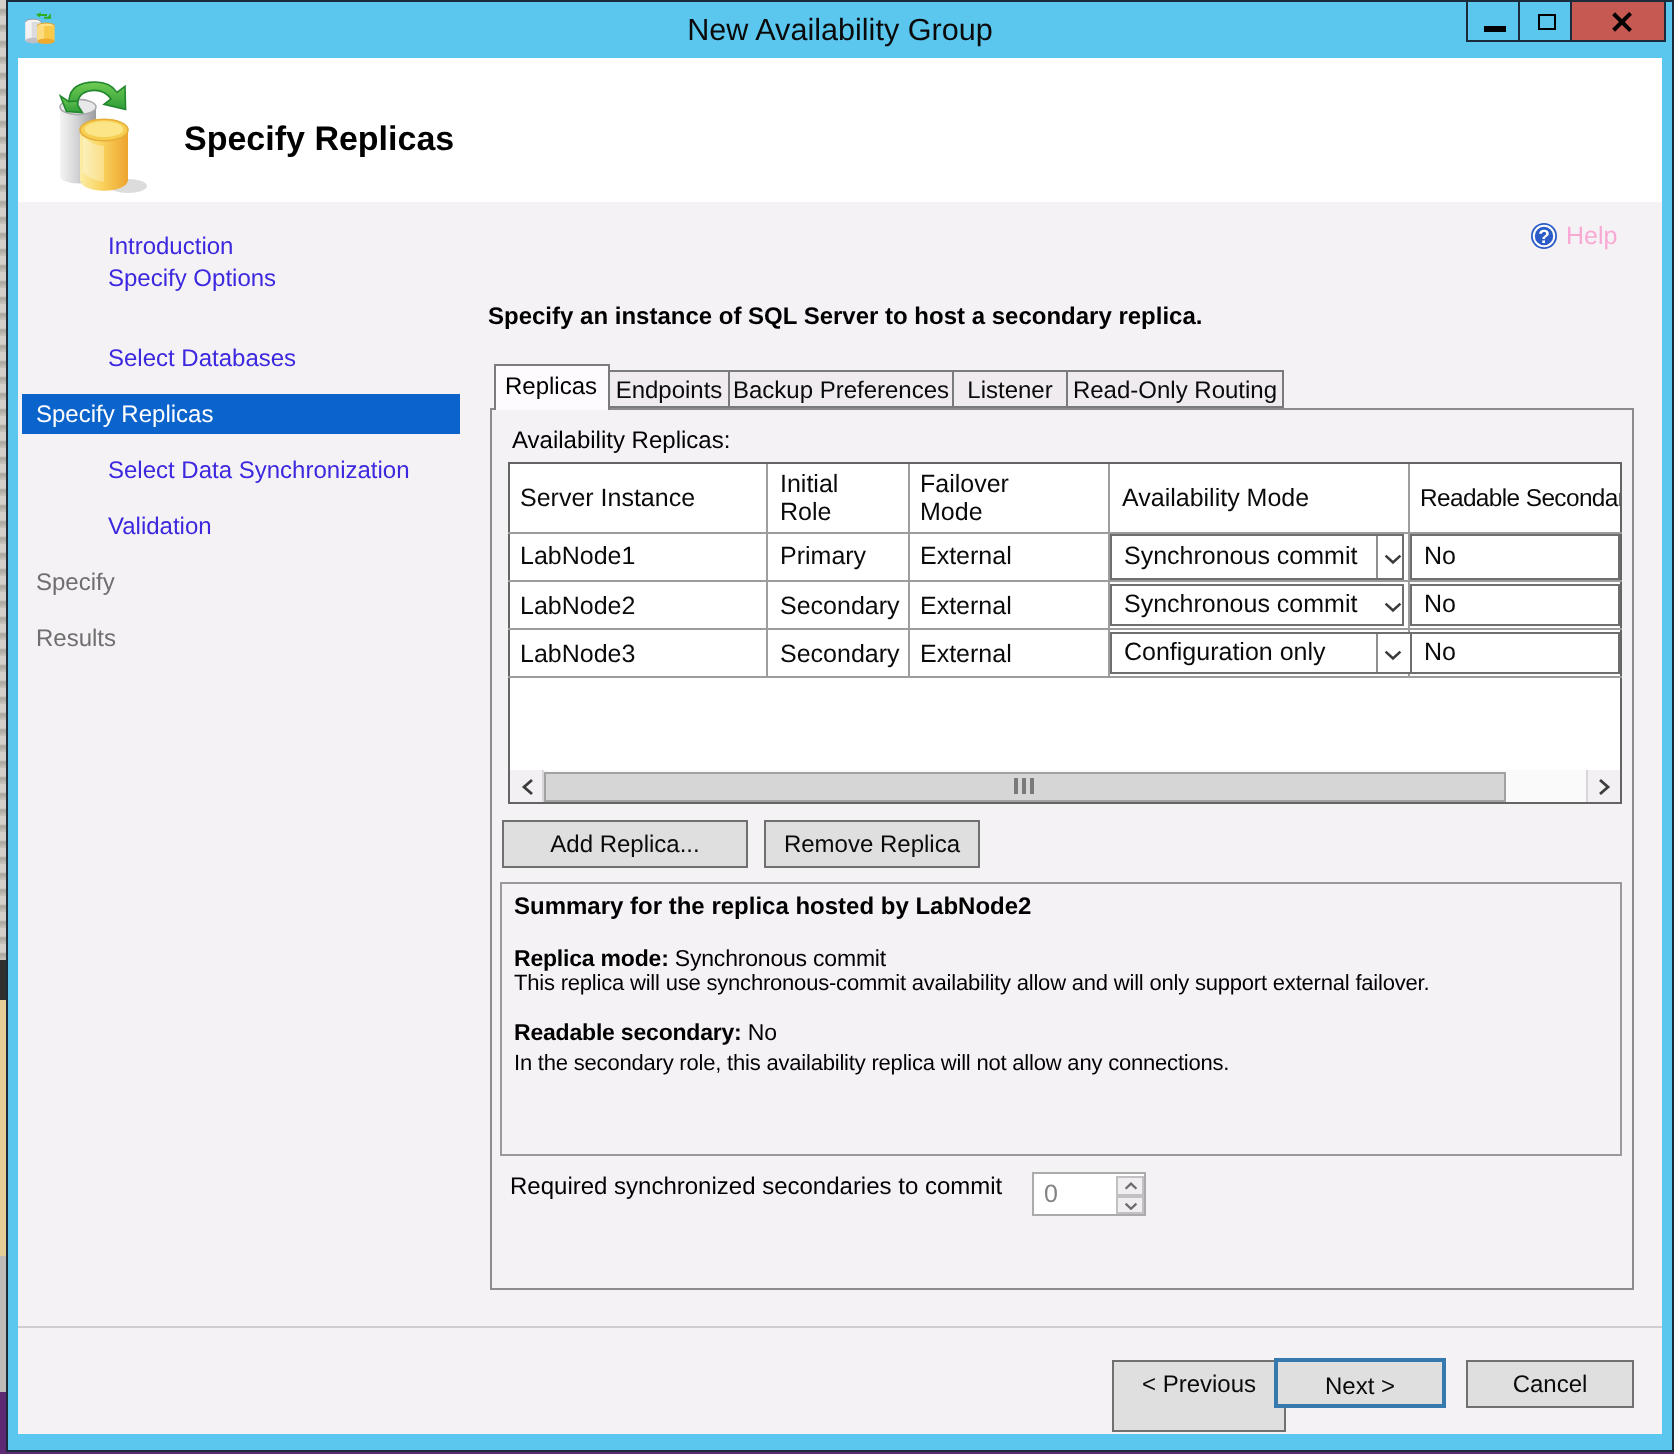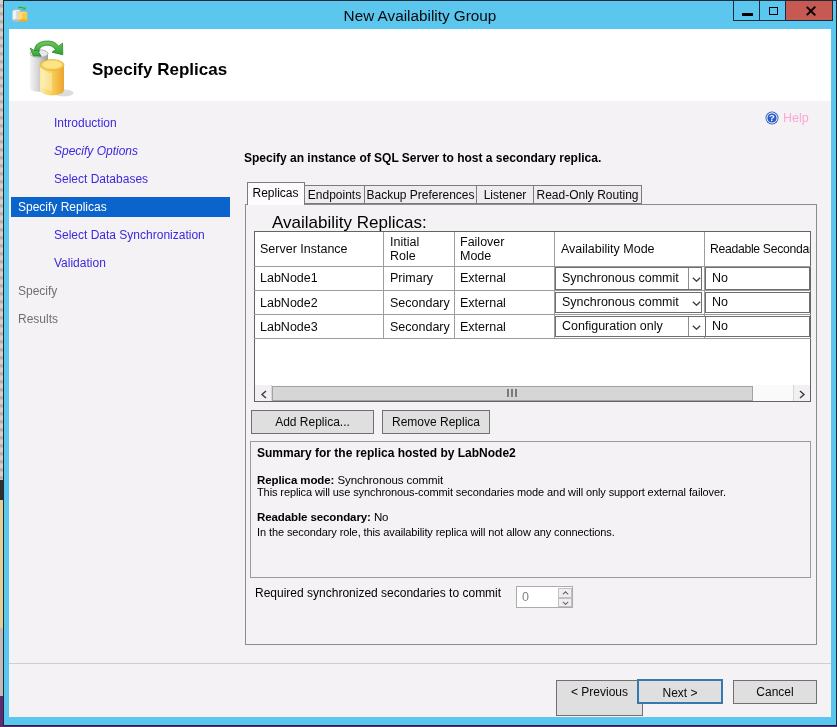--- a/index.html
+++ b/index.html
@@ -100,21 +100,21 @@
 <path d="M13.5 30 Q17 34.5 24 35 L24 53 Q17 52 13.5 48 Z" fill="#ffffff" opacity="0.3"></path>
 <ellipse cx="24" cy="27" rx="12" ry="5.4" fill="#f6cf52" stroke="#e5ae38" stroke-width="0.8"></ellipse>
 <ellipse cx="24" cy="26.6" rx="9.6" ry="4" fill="#fbe587"></ellipse>
 <path d="M6.5 14 Q6 4.5 16.5 3.2 Q26.5 2 30.5 8.2 L34.5 5.2 L34.8 16.8 L24 14.2 L27.5 11.5 Q24 6.5 17.5 7.3 Q11 8.2 10.8 14 Z" fill="url(#ag)" stroke="#22872e" stroke-width="0.8"></path>
 <path d="M10.8 12.5 L10.8 14.5 L13.2 18.3 L5.2 17.8 L2.2 10 L6.5 12.8 Z" fill="url(#ag)" stroke="#22872e" stroke-width="0.8"></path>
 </svg>
 </div>
 <div class="abs b" style="left:92px;top:60px;font-size:17px;color:#000;">Specify Replicas</div>
 
 <div class="abs navlink" style="top:116px;">Introduction</div>
-<div class="abs navlink" style="top:144px;font-style:italic;">Specify Options</div>
+<div class="abs navlink" style="top:132px;">Specify Options</div>
 <div class="abs navlink" style="top:172px;">Select Databases</div>
 <div class="abs" id="navsel"></div>
 <div class="abs" id="navseltext">Specify Replicas</div>
 <div class="abs navlink" style="top:228px;">Select Data Synchronization</div>
 <div class="abs navlink" style="top:256px;">Validation</div>
 <div class="abs navgray" style="top:284px;">Specify</div>
 <div class="abs navgray" style="top:312px;">Results</div>
 
 <div class="abs" style="left:765px;top:111px;width:14px;height:14px;">
 <svg width="14" height="14" viewBox="0 0 14 14">
@@ -127,21 +127,21 @@
 
 <div class="abs b" style="left:244px;top:151px;font-size:12px;">Specify an instance of SQL Server to host a secondary replica.</div>
 
 <div class="abs" id="panel"></div>
 <div class="abs tab" style="left:305px;width:60px;">Endpoints</div>
 <div class="abs tab" style="left:365px;width:112px;">Backup Preferences</div>
 <div class="abs tab" style="left:477px;width:57px;">Listener</div>
 <div class="abs tab" style="left:534px;width:108px;">Read-Only Routing</div>
 <div class="abs" id="tabactive">Replicas</div>
 
-<div class="abs" style="left:272px;top:213px;font-size:17px;">Availability Replicas:</div>
+<div class="abs" style="left:256px;top:213px;font-size:12px;">Availability Replicas:</div>
 
 <div class="abs" id="tablebox"></div>
 <div class="abs colline" style="left:383px;"></div>
 <div class="abs colline" style="left:454px;"></div>
 <div class="abs colline" style="left:554px;"></div>
 <div class="abs colline" style="left:704px;"></div>
 <div class="abs rowline" style="top:266px;"></div>
 <div class="abs rowline" style="top:290px;"></div>
 <div class="abs rowline" style="top:314px;"></div>
 <div class="abs rowline" style="top:338px;"></div>
@@ -208,21 +208,21 @@
 <svg width="7" height="9" viewBox="0 0 7 9" style="margin-top:3px;">
       <path d="M1 1 L5 4.5 L1 8" stroke="#3c3c3c" stroke-width="1.4" fill="none"></path>
     </svg></div>
 
 <div class="abs btn" style="left:251px;top:410px;width:123px;height:24px;line-height:23px;">Add Replica...</div>
 <div class="abs btn" style="left:382px;top:410px;width:108px;height:24px;line-height:23px;">Remove Replica</div>
 
 <div class="abs" id="summarybox"></div>
 <div class="abs b" style="left:257px;top:446px;font-size:12px;">Summary for the replica hosted by LabNode2</div>
 <div class="abs" style="left:257px;top:474px;font-size:11.5px;letter-spacing:-0.1px;"><span class="b">Replica mode:</span> Synchronous commit</div>
-<div class="abs small" style="left:257px;top:486px;">This replica will use synchronous-commit secondaries mode and will only support external failover.</div>
+<div class="abs small" style="left:257px;top:486px;">This replica will use synchronous-commit availability allow and will only support external failover.</div>
 <div class="abs" style="left:257px;top:511px;font-size:11.5px;letter-spacing:-0.1px;"><span class="b">Readable secondary:</span> No</div>
 <div class="abs small" style="left:257px;top:526px;">In the secondary role, this availability replica will not allow any connections.</div>
 
 <div class="abs" style="left:255px;top:585.5px;font-size:12px;">Required synchronized secondaries to commit</div>
 <div class="abs" style="left:516px;top:586px;width:57px;height:22px;border:1px solid #ababab;background:#fff;box-sizing:border-box;">
 <span style="position:absolute;left:5px;top:3px;font-size:12.5px;color:#838383;">0</span>
 <div style="position:absolute;left:41px;top:1px;width:14px;height:9.5px;background:#f0eef0;border:1px solid #c2c0c2;box-sizing:border-box;">
 <svg width="7" height="4" viewBox="0 0 7 4" style="display:block;margin:2px auto 0;">
         <path d="M0.8 3.4 L3.5 0.8 L6.2 3.4" stroke="#6a6a6a" stroke-width="1.1" fill="none"></path>
       </svg>

